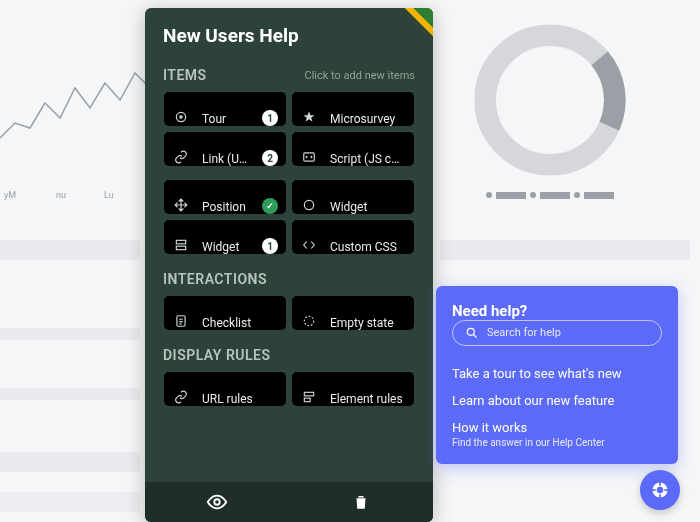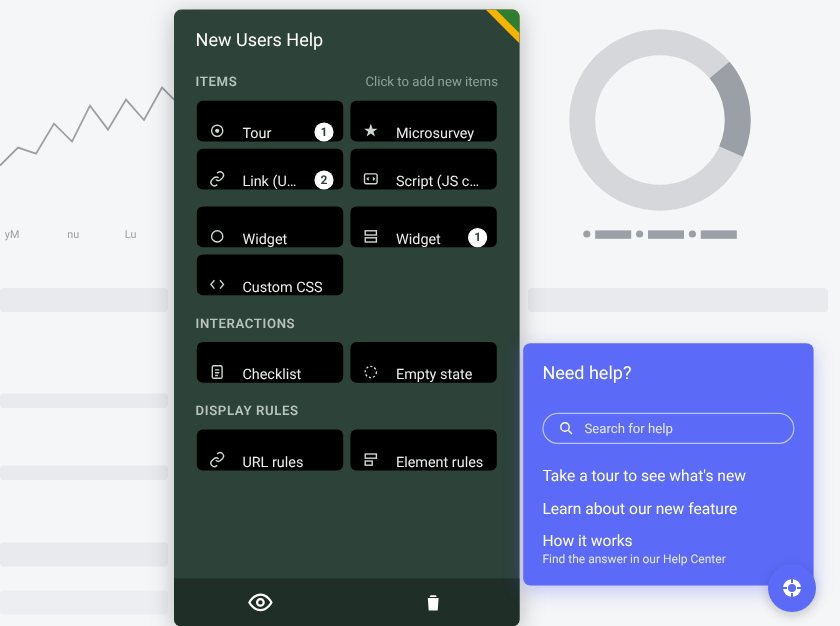--- a/index.html
+++ b/index.html
@@ -5,41 +5,41 @@
 *{box-sizing:border-box;margin:0;padding:0;font-family:-apple-system,BlinkMacSystemFont,"Segoe UI",Roboto,sans-serif}
 body{width:700px;height:522px;overflow:hidden;background:#f5f6f7;position:relative}
 .bg-chart{position:absolute;top:28px;left:0;width:160px;height:180px}
 .bg-chart svg{width:100%;height:100%}
 .bg-donut{position:absolute;top:10px;right:60px;width:180px;height:180px}
 .bg-donut svg{width:100%;height:100%}
 .bg-legend{position:absolute;top:185px;right:60px;width:180px;height:20px;display:flex;gap:4px;align-items:center;justify-content:center}
 .bg-legend span{height:7px;background:#9aa0a6;display:inline-block}
 .bg-row{position:absolute;height:20px;background:#e8eaed;border-radius:3px}
 .panel{position:absolute;top:8px;left:145px;width:288px;height:514px;background:#2d4239;border-radius:6px;color:#fff;overflow:hidden;box-shadow:0 4px 20px rgba(0,0,0,.25)}
-.panel-title{padding:16px 18px 10px;font-size:15px;font-weight:400}
+.panel-title{padding:16px 18px 10px;font-size:19px;font-weight:700}
 .panel-corner{position:absolute;top:0;right:0;width:40px;height:40px;overflow:hidden}
 .panel-corner::before{content:"";position:absolute;top:-20px;right:-20px;width:40px;height:40px;background:#f4b400;transform:rotate(45deg)}
 .panel-corner::after{content:"";position:absolute;top:-14px;right:-14px;width:28px;height:28px;background:#2e7d32;transform:rotate(45deg)}
 .section{padding:4px 16px}
 .section-head{display:flex;justify-content:space-between;align-items:center;padding:6px 2px}
-.section-head .lbl{font-size:11px;font-weight:600;letter-spacing:.5px;color:#b8c4bd}
+.section-head .lbl{font-size:14px;font-weight:600;letter-spacing:.5px;color:#b8c4bd}
 .section-head .hint{font-size:11px;color:#8fa298}
 .grid{display:flex;flex-wrap:wrap}
 .item{width:50%;padding:3px}
 .chip{background:#000000;border-radius:5px;height:34px;display:flex;align-items:flex-end;padding:0 8px;gap:12px;font-size:12px;color:#e8edea;cursor:pointer}
 .chip .ico{width:18px;height:18px;display:flex;align-items:center;justify-content:center;flex:0 0 18px;color:#cdd6d0}
 .chip .txt{flex:1;white-space:nowrap;overflow:hidden;text-overflow:ellipsis}
 .badge{width:16px;height:16px;border-radius:50%;background:#fff;color:#2d4239;font-size:10px;font-weight:700;display:flex;align-items:center;justify-content:center;flex:0 0 16px}
 .badge.green{background:#2e9c5a;color:#fff}
 .badge.green::after{content:"✓";font-size:9px}
 .bottom-bar{position:absolute;bottom:0;left:0;right:0;height:40px;background:#1f2e27;display:flex;align-items:center;justify-content:space-around}
 .bottom-bar .bicon{color:#fff;width:24px;height:24px;display:flex;align-items:center;justify-content:center;cursor:pointer}
 .help-card{position:absolute;top:286px;right:22px;width:242px;background:#5b6bf7;border-radius:6px;color:#fff;padding:16px;box-shadow:0 4px 16px rgba(91,107,247,.35)}
-.help-card h3{font-size:15px;font-weight:400;margin-bottom:24px}
-.search-field{border:1px solid rgba(255,255,255,.6);border-radius:20px;padding:5px 12px;display:flex;align-items:center;gap:8px;margin-bottom:14px}
+.help-card h3{font-size:15px;font-weight:700;margin-bottom:0}
+.search-field{border:1px solid rgba(255,255,255,.6);border-radius:20px;padding:5px 12px;display:flex;align-items:flex-start;gap:8px;margin-bottom:14px}
 .search-field svg{width:14px;height:14px;flex:0 0 14px}
 .search-field input{background:transparent;border:0;outline:0;color:#fff;font-size:11px;flex:1}
 .search-field input::placeholder{color:rgba(255,255,255,.85)}
 .help-link{font-size:13px;padding:6px 0;cursor:pointer}
 .help-sub{font-size:10px;opacity:.85;margin-top:-4px}
 .fab{position:absolute;bottom:12px;right:20px;width:40px;height:40px;border-radius:50%;background:#5b6bf7;display:flex;align-items:center;justify-content:center;box-shadow:0 3px 10px rgba(0,0,0,.2);cursor:pointer}
 .fab svg{width:20px;height:20px;fill:#fff}
 </style>
 </head>
 <body>
@@ -132,20 +132,31 @@
         </div>
     </div>
   </div>
 
   <div class="section">
     <div class="grid">
       <div class="item">
           <div class="chip">
             <span class="ico">
               <svg viewBox="0 0 24 24" width="14" height="14" fill="none" stroke="currentColor" stroke-width="2">
+                <path d="M12 2v20M2 12h20M8 6l4-4 4 4M8 18l4 4 4-4M6 8l-4 4 4 4M18 8l4 4-4 4"></path>
+              </svg>
+            </span>
+            <span class="txt">Position</span>
+            <span class="badge green"></span>
+          </div>
+        </div>
+      <div class="item">
+          <div class="chip">
+            <span class="ico">
+              <svg viewBox="0 0 24 24" width="14" height="14" fill="none" stroke="currentColor" stroke-width="2">
                 <circle cx="12" cy="12" r="8"></circle>
               </svg>
             </span>
             <span class="txt">Widget</span>
           </div>
         </div>
       <div class="item">
           <div class="chip">
             <span class="ico">
               <svg viewBox="0 0 24 24" width="14" height="14" fill="none" stroke="currentColor" stroke-width="2">

